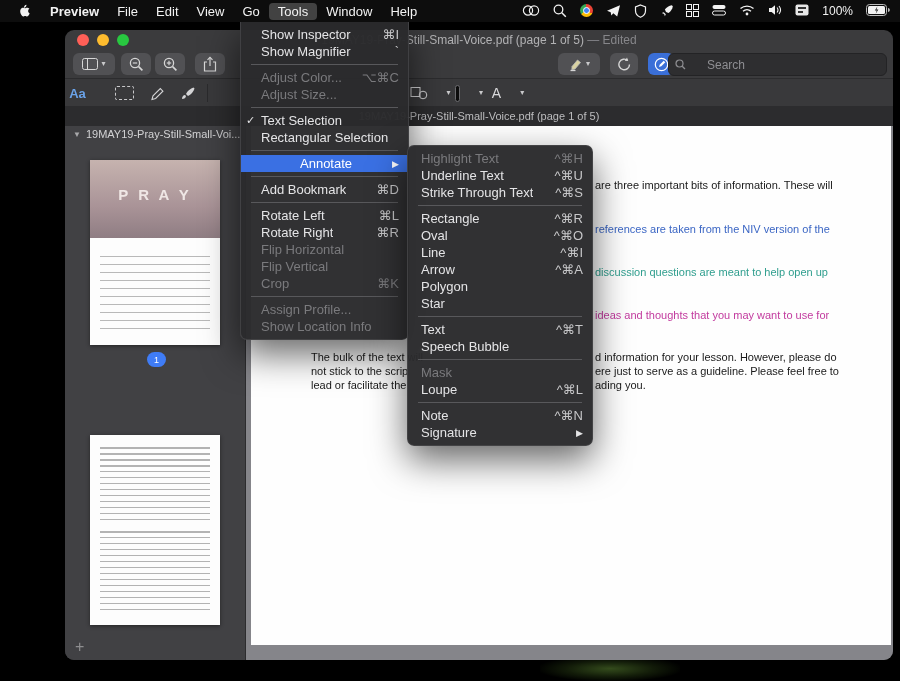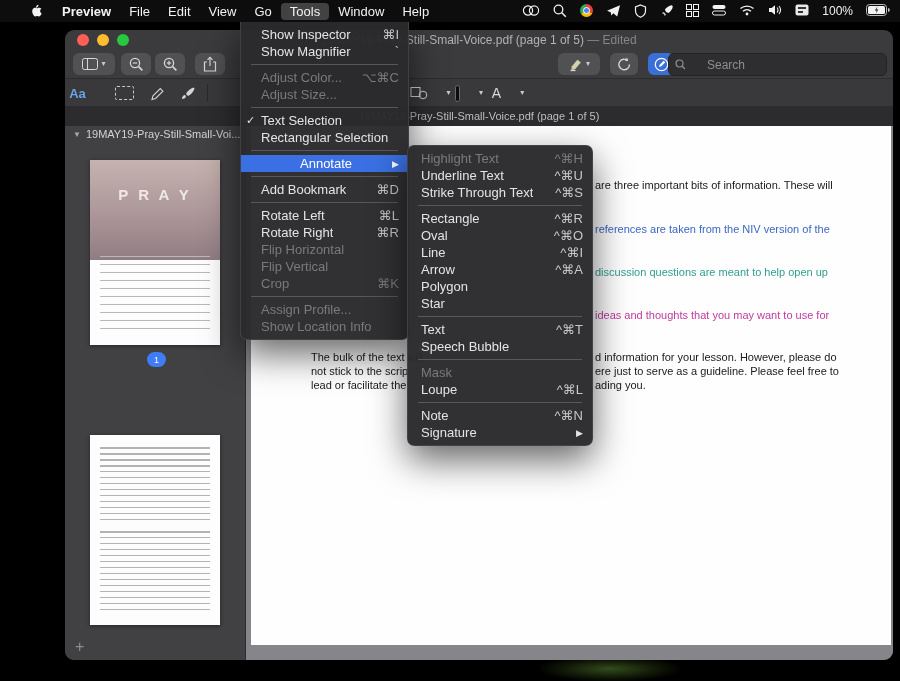--- a/index.html
+++ b/index.html
@@ -2,21 +2,21 @@
 <html><head>
 <meta charset="utf-8">
 <style>
   html,body{margin:0;padding:0;background:#000;}
   .stage{position:relative;width:900px;height:681px;background:#000;overflow:hidden;
          font-family:"Liberation Sans",sans-serif;-webkit-font-smoothing:antialiased;}
 
   
   .menubar{position:absolute;top:0;left:0;right:0;height:22px;background:#0d0d0d;
            display:flex;align-items:center;color:#f2f2f2;font-size:13px;z-index:60;}
-  .mb-left{display:flex;align-items:flex-start;padding-left:20px;}
+  .mb-left{display:flex;align-items:flex-start;padding-left:8px;}
   .mb-item{padding:1px 9px;border-radius:4px;white-space:nowrap;}
   .mb-item.app{font-weight:bold;}
   .mb-item.open{background:rgba(255,255,255,.22);}
   .apple{display:flex;align-items:center;padding:0 10px;}
   .mb-right{margin-left:auto;display:flex;align-items:flex-start;gap:13px;padding-right:10px;}
   .sicon{display:flex;align-items:center;justify-content:center;}
   .chrome{position:relative;width:13px;height:13px;border-radius:50%;
           background:conic-gradient(#e94235 0 33%,#fbbc05 0 66%,#34a853 0 100%);}
   .chrome::after{content:"";position:absolute;inset:3px;border-radius:50%;background:#4285f4;border:1px solid #fff;}
   .battery-pct{font-size:12px;color:#f2f2f2;}
@@ -58,21 +58,21 @@
 
   
   .sidebar{position:absolute;top:96px;left:0;width:180px;bottom:0;background:#414144;
         border-bottom-left-radius:9px;border-right:1px solid #2c2c2e;overflow:hidden;}
   .sb-header{position:absolute;top:2px;left:8px;right:4px;display:flex;align-items:center;gap:5px;
         font-size:11px;color:#d2d2d4;white-space:nowrap;overflow:hidden;}
   .disclosure{font-size:8px;color:#a8a8aa;}
   .thumb{position:absolute;left:25px;width:130px;background:#fdfdfd;box-shadow:0 1px 4px rgba(0,0,0,.45);}
   .thumb1{top:34px;height:185px;}
   .thumb2{top:309px;height:190px;}
-  .photo{position:absolute;top:0;left:0;right:0;height:100px;background:linear-gradient(180deg,#c6b3af 0%,#a99397 60%,#8f7d83 100%);}
+  .photo{position:absolute;top:0;left:0;right:0;height:78px;background:linear-gradient(180deg,#c6b3af 0%,#a99397 60%,#8f7d83 100%);}
   .photo-letters{position:absolute;top:26px;left:0;right:0;text-align:center;font-size:15px;font-weight:bold;
         letter-spacing:3px;color:rgba(250,245,242,.85);}
   .tlines1{position:absolute;left:10px;right:10px;top:96px;height:74px;
         background:repeating-linear-gradient(180deg,#b9b9b9 0 1.5px,transparent 1.5px 8px);}
   .tlines2a{position:absolute;left:10px;right:10px;top:12px;height:76px;
         background:repeating-linear-gradient(180deg,#b3b3b3 0 1.5px,transparent 1.5px 6px);}
   .tlines2b{position:absolute;left:10px;right:10px;top:96px;height:82px;
         background:repeating-linear-gradient(180deg,#b3b3b3 0 1.5px,transparent 1.5px 6px);}
   .page-badge{position:absolute;left:82px;top:226px;min-width:15px;height:15px;border-radius:8px;background:#3f7cf6;
         color:#fff;font-size:9px;display:flex;align-items:center;justify-content:center;padding:0 2px;}

